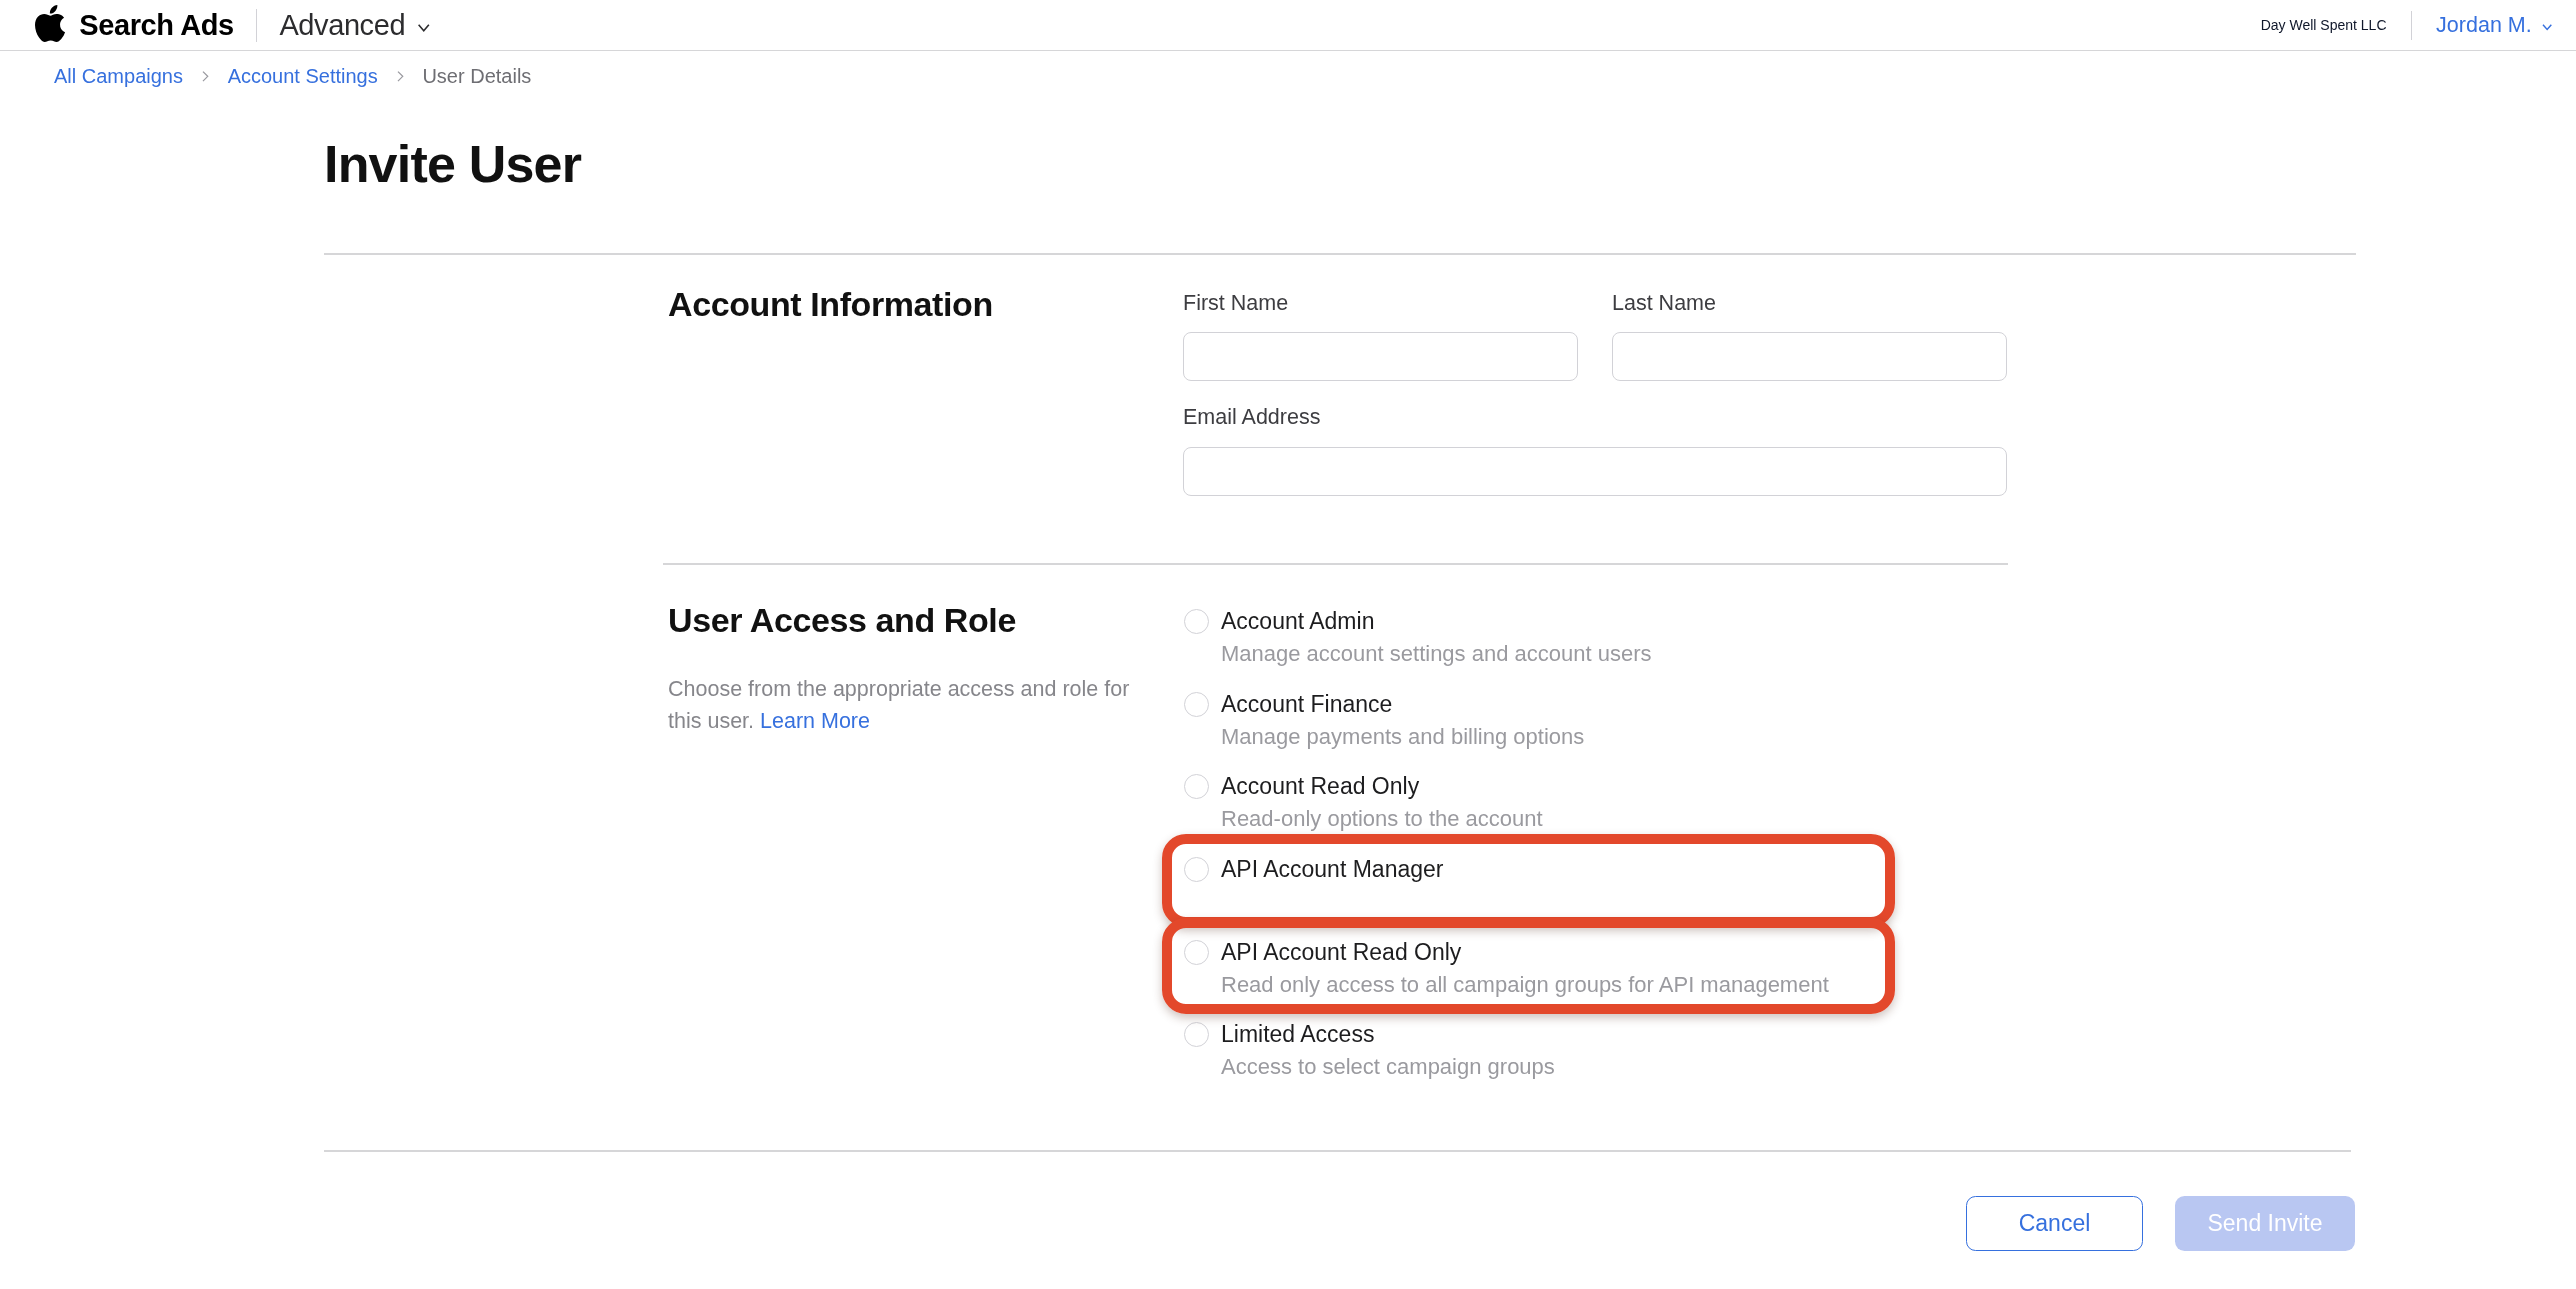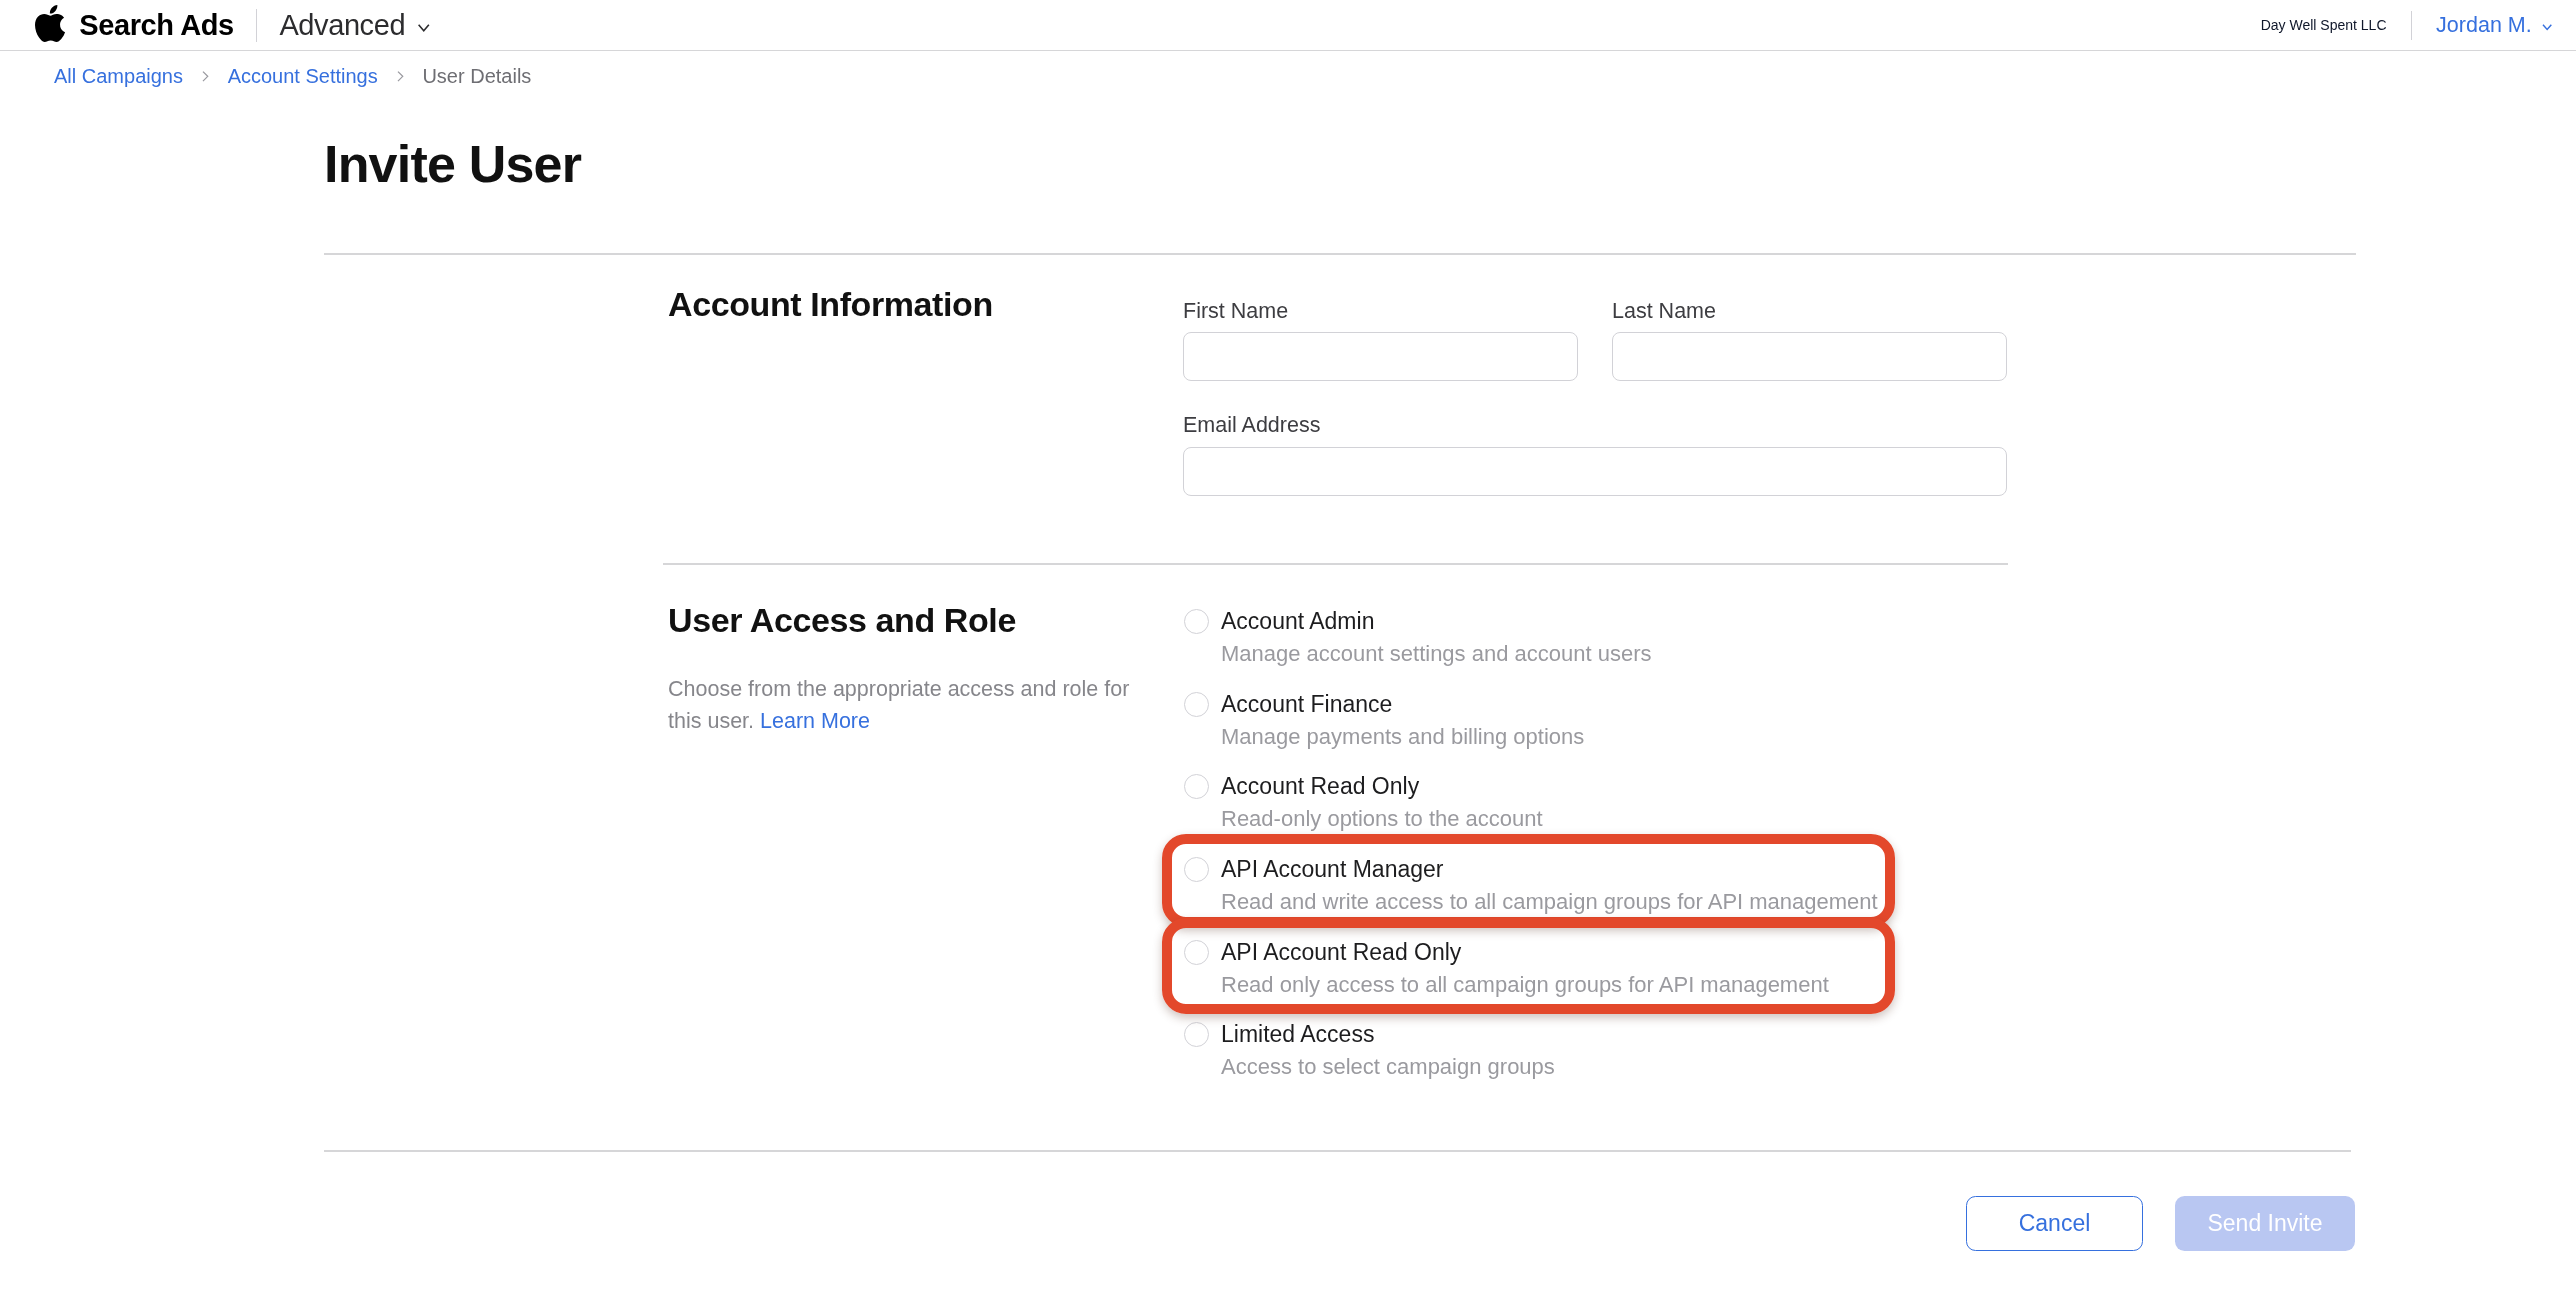--- a/index.html
+++ b/index.html
@@ -38,21 +38,21 @@
   .div-foot  { left:324px; top:1150px; width:2027px; }
 
   
   .sec-heading { position:absolute; font-size:34px; font-weight:700; letter-spacing:-0.4px; color:#111; }
   .h-account { left:668px; top:285px; }
   .h-access  { left:668px; top:601px; }
   .sec-desc { position:absolute; left:668px; top:673px; width:469px; font-size:21.5px; line-height:32px; color:#86868b; }
   .learn-more { color:#3670de; text-decoration:none; cursor:pointer; }
 
   
-  .field-label { position:absolute; font-size:21.5px; color:#3d3d41;margin-top:8px; }
+  .field-label { position:absolute; font-size:21.5px; color:#3d3d41; }
   .lbl-first { left:1183px; top:291px; }
   .lbl-last  { left:1612px; top:291px; }
   .lbl-email { left:1183px; top:405px; }
   .text-input { position:absolute; height:49px; border:1.6px solid #d2d2d7; border-radius:8px;
                 background:#fff; font-size:22px; color:#1d1d1f; padding:0 14.3px; outline:none; }
   .in-first { left:1183px; top:332px; width:395px; }
   .in-last  { left:1612px; top:332px; width:395px; }
   .in-email { left:1183px; top:447px; width:824px; }
 
   
@@ -153,21 +153,20 @@
       <div class="opt-desc">Manage payments and billing options</div>
     </div>
     <div class="option opt-2">
       <span class="radio"></span>
       <div class="opt-label">Account Read Only</div>
       <div class="opt-desc">Read-only options to the account</div>
     </div>
     <div class="option opt-3">
       <span class="radio"></span>
       <div class="opt-label">API Account Manager</div>
-      <div class="opt-desc">Read and write access to all campaign groups for API management</div>
     </div>
     <div class="option opt-4">
       <span class="radio"></span>
       <div class="opt-label">API Account Read Only</div>
       <div class="opt-desc">Read only access to all campaign groups for API management</div>
     </div>
     <div class="option opt-5">
       <span class="radio"></span>
       <div class="opt-label">Limited Access</div>
       <div class="opt-desc">Access to select campaign groups</div>

